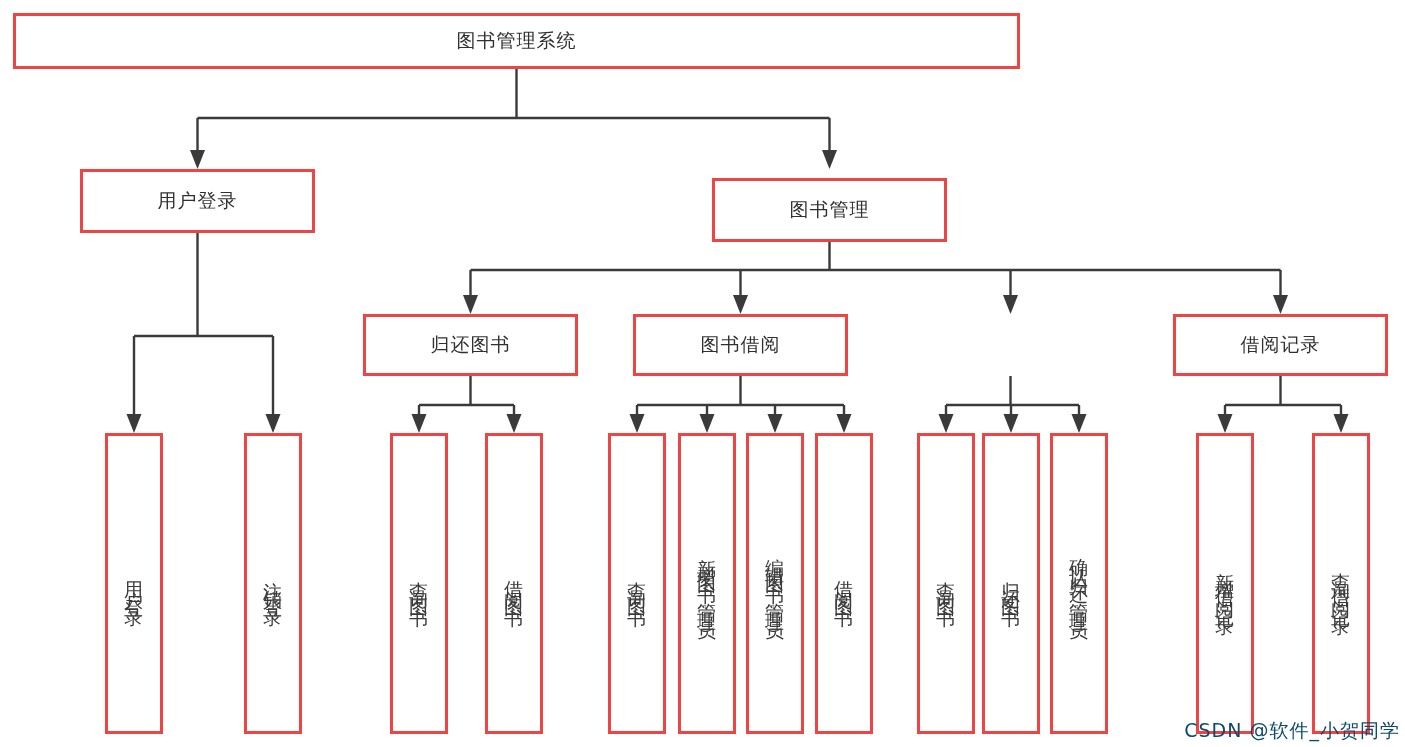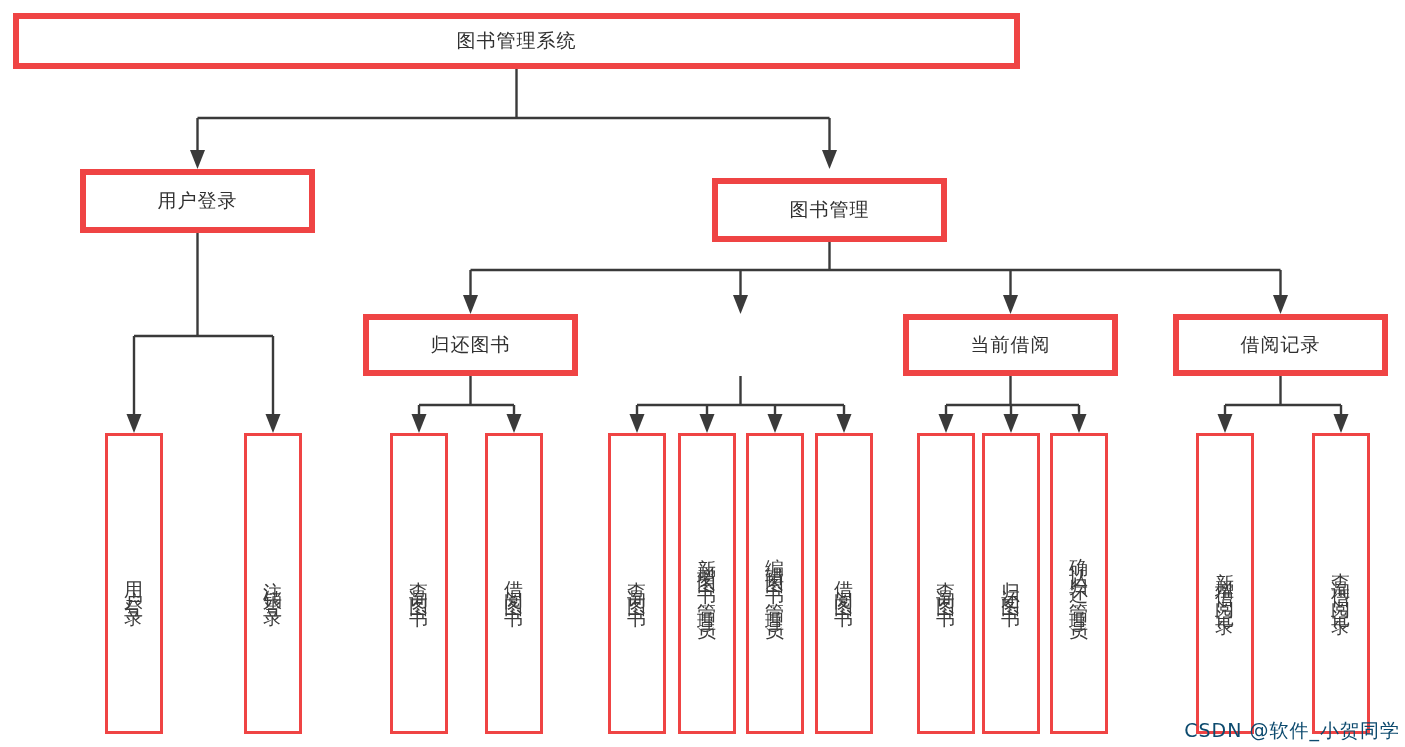--- a/index.html
+++ b/index.html
@@ -18,21 +18,21 @@
   #wires {
     position: absolute;
     left: 0; top: 0;
     width: 1405px; height: 747px;
     pointer-events: none;
   }
   .box {
     position: absolute;
     box-sizing: border-box;
     background: #ffffff;
-    border: 6px solid #ef4444;
+    border: 3px solid #ef4444;
     display: flex;
     align-items: center;
     justify-content: center;
     color: #303030;
     z-index: 2;
   }
   .h-box { font-size: 19px; letter-spacing: 1px; }
   .root-box  { left: 13px;  top: 13px;  width: 1007px; height: 56px; }
   .l2-box    { top: 169px; width: 235px; height: 64px; }
   .l3-box    { top: 314px; width: 215px; height: 62px; }
@@ -126,22 +126,22 @@
   <div class="box h-box l2-box" style="left:80px;">
     <span>用户登录</span>
   </div>
   <div class="box h-box l2-box" style="left:712px;margin-top:9px;">
     <span>图书管理</span>
   </div>
 
   <div class="box h-box l3-box" style="left:363px;">
     <span>归还图书</span>
   </div>
-  <div class="box h-box l3-box" style="left:903px;">
-    <span>当前借阅</span>
+  <div class="box h-box l3-box" style="left:633px;">
+    <span>图书借阅</span>
   </div>
   <div class="box h-box l3-box" style="left:1173px;">
     <span>借阅记录</span>
   </div>
 
   <div class="box leaf-box" style="left:105px;">
     <span>用户登录</span>
   </div>
   <div class="box leaf-box" style="left:244px;">
     <span>注销登录</span>

